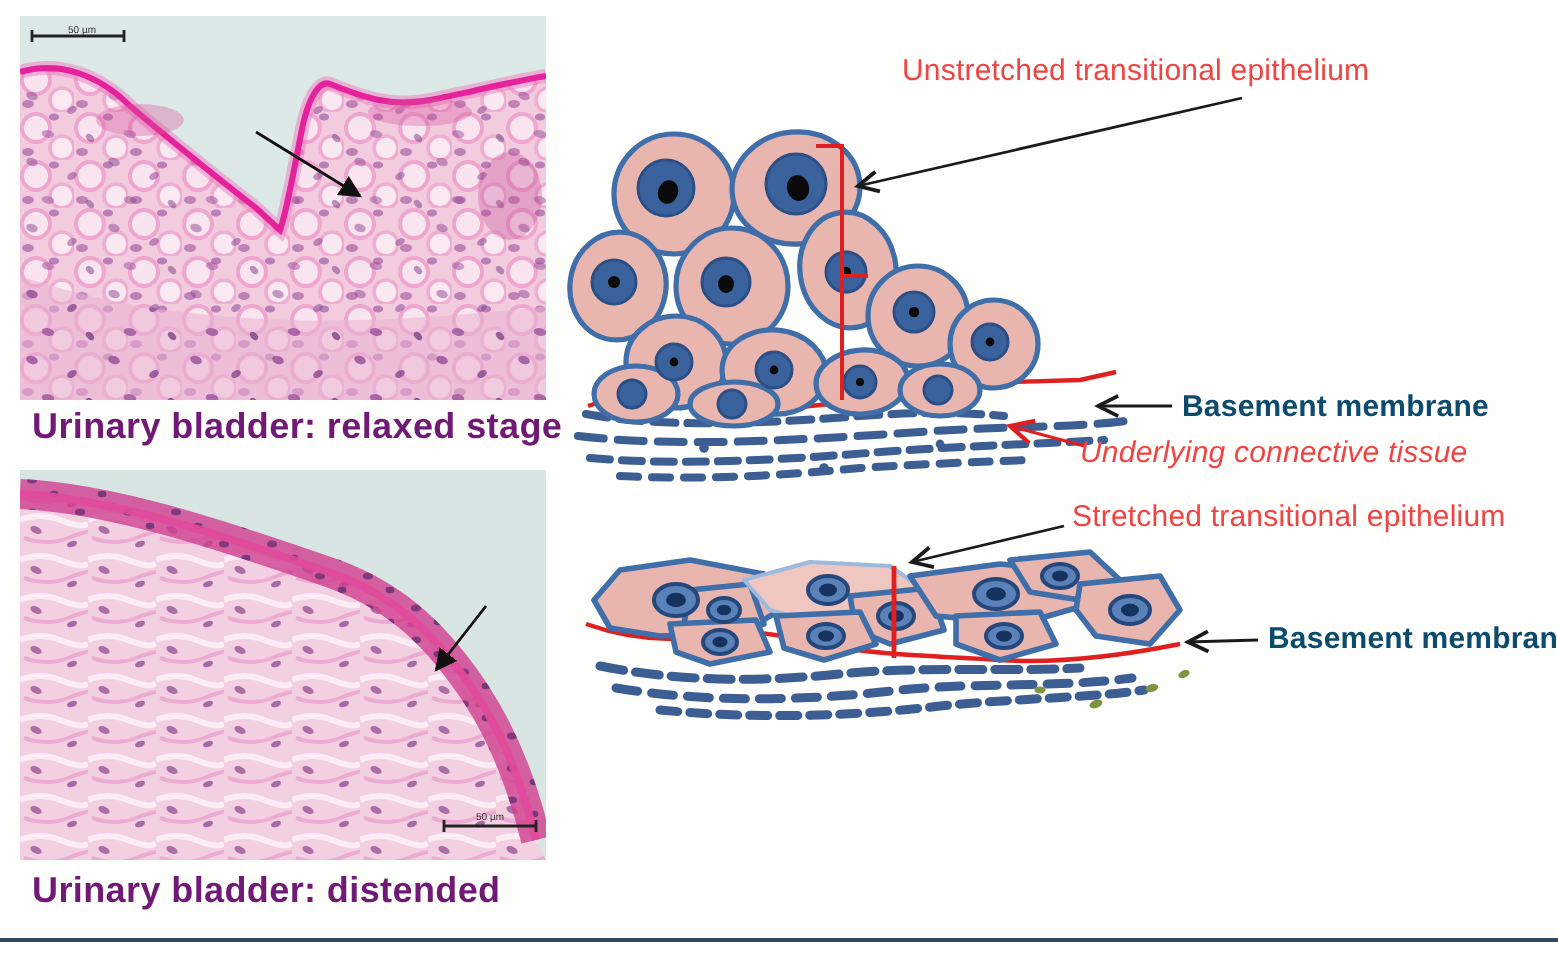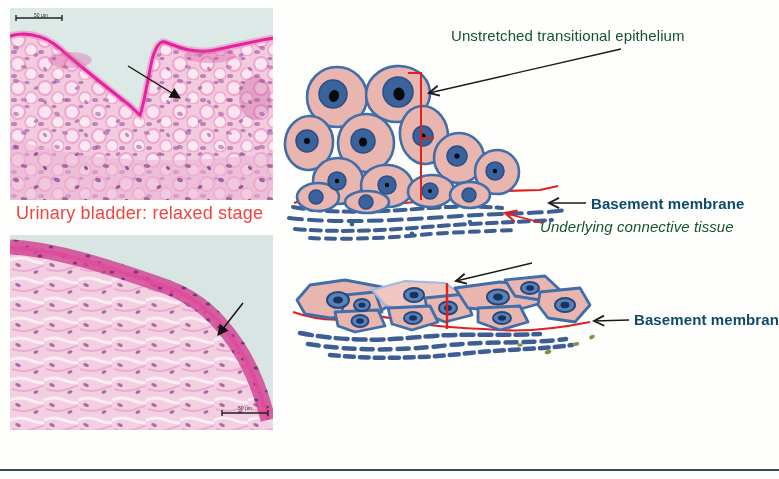--- a/index.html
+++ b/index.html
@@ -3,25 +3,25 @@
 <meta charset="utf-8">
 <style>
   html,body{margin:0;padding:0;background:#ffffff;}
   .page{
     position:relative;width:779px;height:479px;background:#fefefc;
     font-family:"Liberation Sans",sans-serif;overflow:hidden;
   }
   .micro{position:absolute;overflow:hidden;}
   .micro svg{display:block;}
   .caption{
-    position:absolute;font-weight:normal;font-size:18px;color:#ef4444;
+    position:absolute;font-weight:bold;font-size:18px;color:#701a75;
     white-space:nowrap;letter-spacing:0.2px;
   }
   .dlabel{
-    position:absolute;font-size:15px;color:#14532d;white-space:nowrap;
+    position:absolute;font-size:15px;color:#ef4444;white-space:nowrap;
     letter-spacing:0.1px;
   }
   .dlabel.bold{font-weight:bold;color:#0c4a6e;}
   .overlay{position:absolute;left:0;top:0;pointer-events:none;}
   .footer-line{position:absolute;left:0;top:469px;width:779px;height:2px;background:#35495c;}
 </style>
 </head>
 <body>
 
 <div class="page">
@@ -243,20 +243,22 @@
       <line x1="629" y1="320" x2="594" y2="321" stroke="#1a1a1a" stroke-width="1.4" marker-end="url(#mOpenK)"></line>
     </g>
   </svg>
 
   <div class="dlabel" style="left:451px;top:27px;">Unstretched transitional epithelium</div>
 
   <div class="dlabel bold" style="left:591px;top:195px;">Basement membrane</div>
 
   <div class="dlabel" style="left:540px;top:218px;font-style:italic;">Underlying connective tissue</div>
 
+  <div class="dlabel" style="left:536px;top:250px;">Stretched transitional epithelium</div>
 
   <div class="dlabel bold" style="left:634px;top:311px;">Basement membrane</div>
 
   <div class="caption" style="left:16px;top:203px;">Urinary bladder: relaxed stage</div>
 
+  <div class="caption" style="left:16px;top:435px;">Urinary bladder: distended</div>
 
   <div class="footer-line"></div>
 </div>
 
 </body></html>

